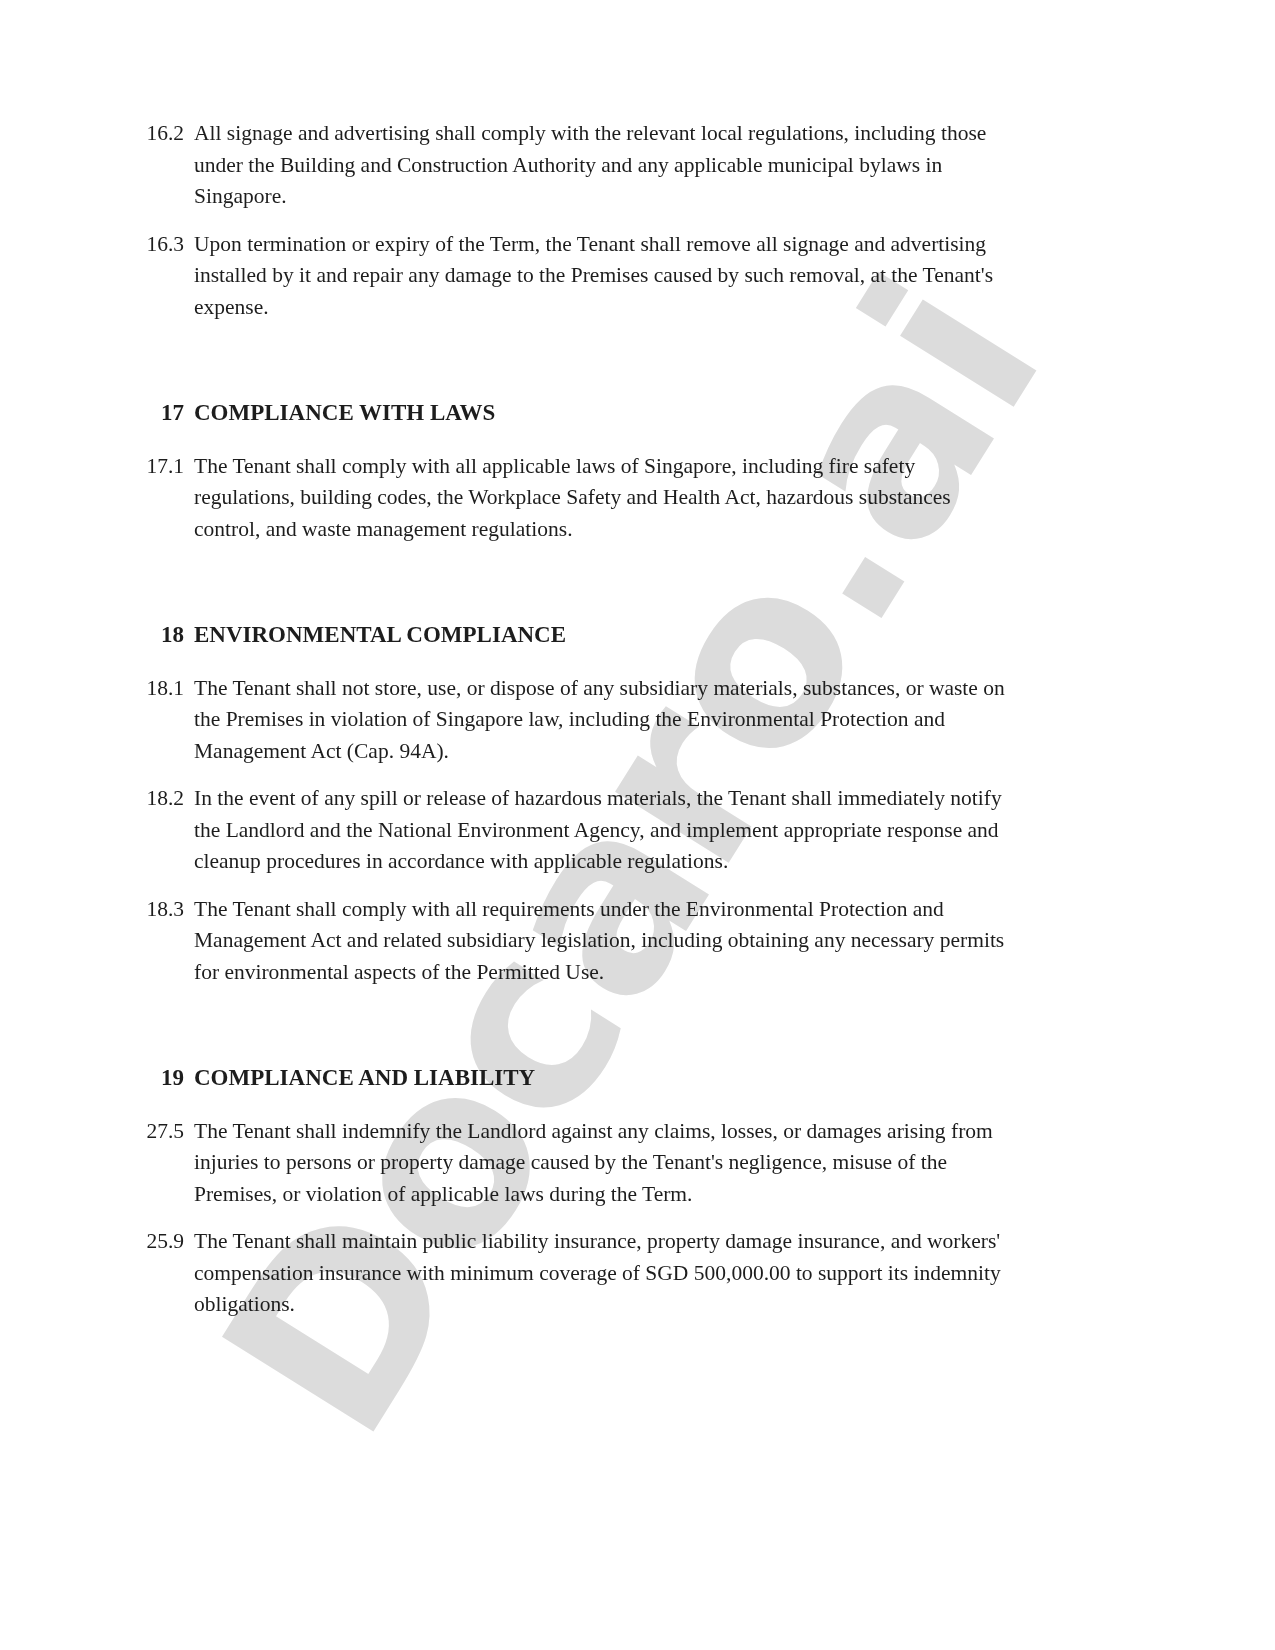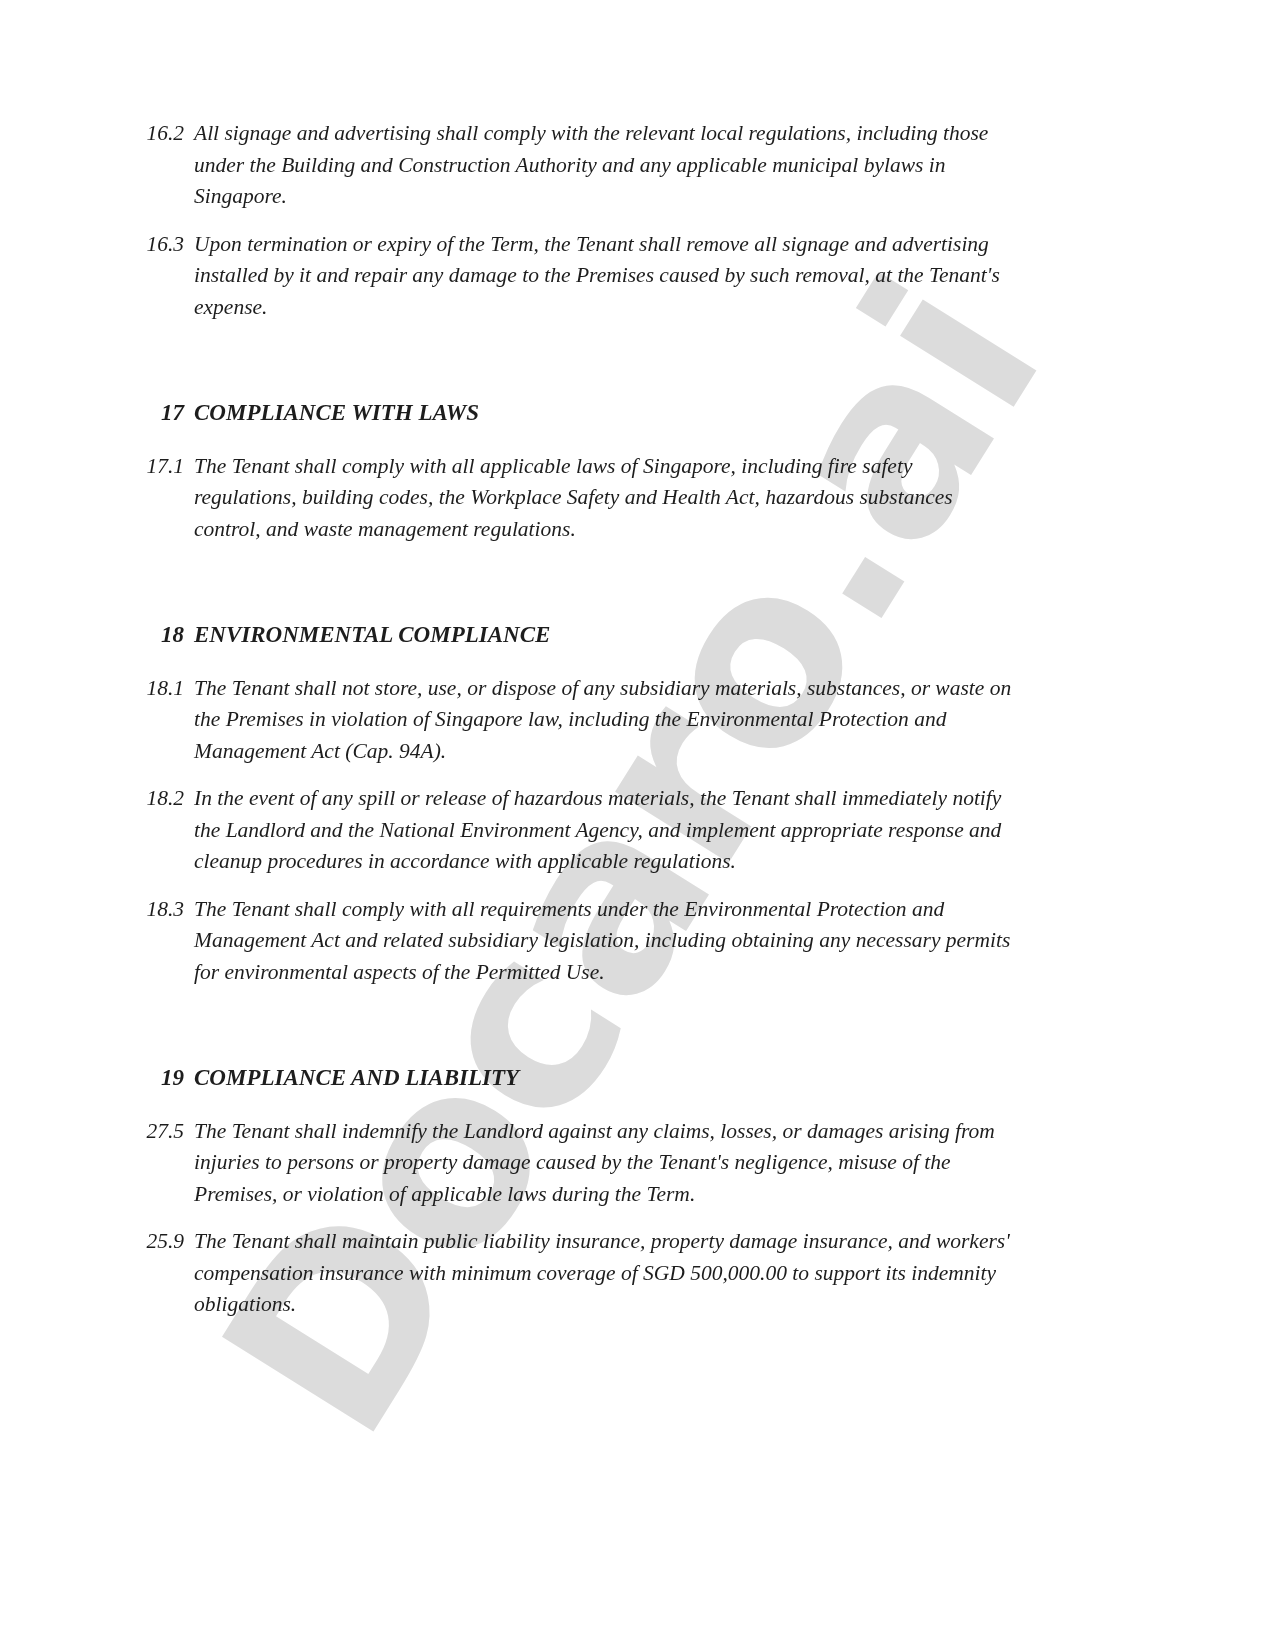--- a/index.html
+++ b/index.html
@@ -34,21 +34,20 @@
     position: relative;
     z-index: 1;
     padding: 118px 40px 0 120px;
     font-size: 21.5px;
     line-height: 31.5px;
   }
   .block {
     display: flex;
     align-items: baseline;
     margin-top: 16px;
-    font-style: italic;
   }
   .block:first-child { margin-top: 0; }
   .heading {
     margin-top: 74px;
     font-weight: bold;
     font-size: 23px;
   }
   .heading + .block { margin-top: 22px; }
   .num {
     flex: 0 0 64px;

